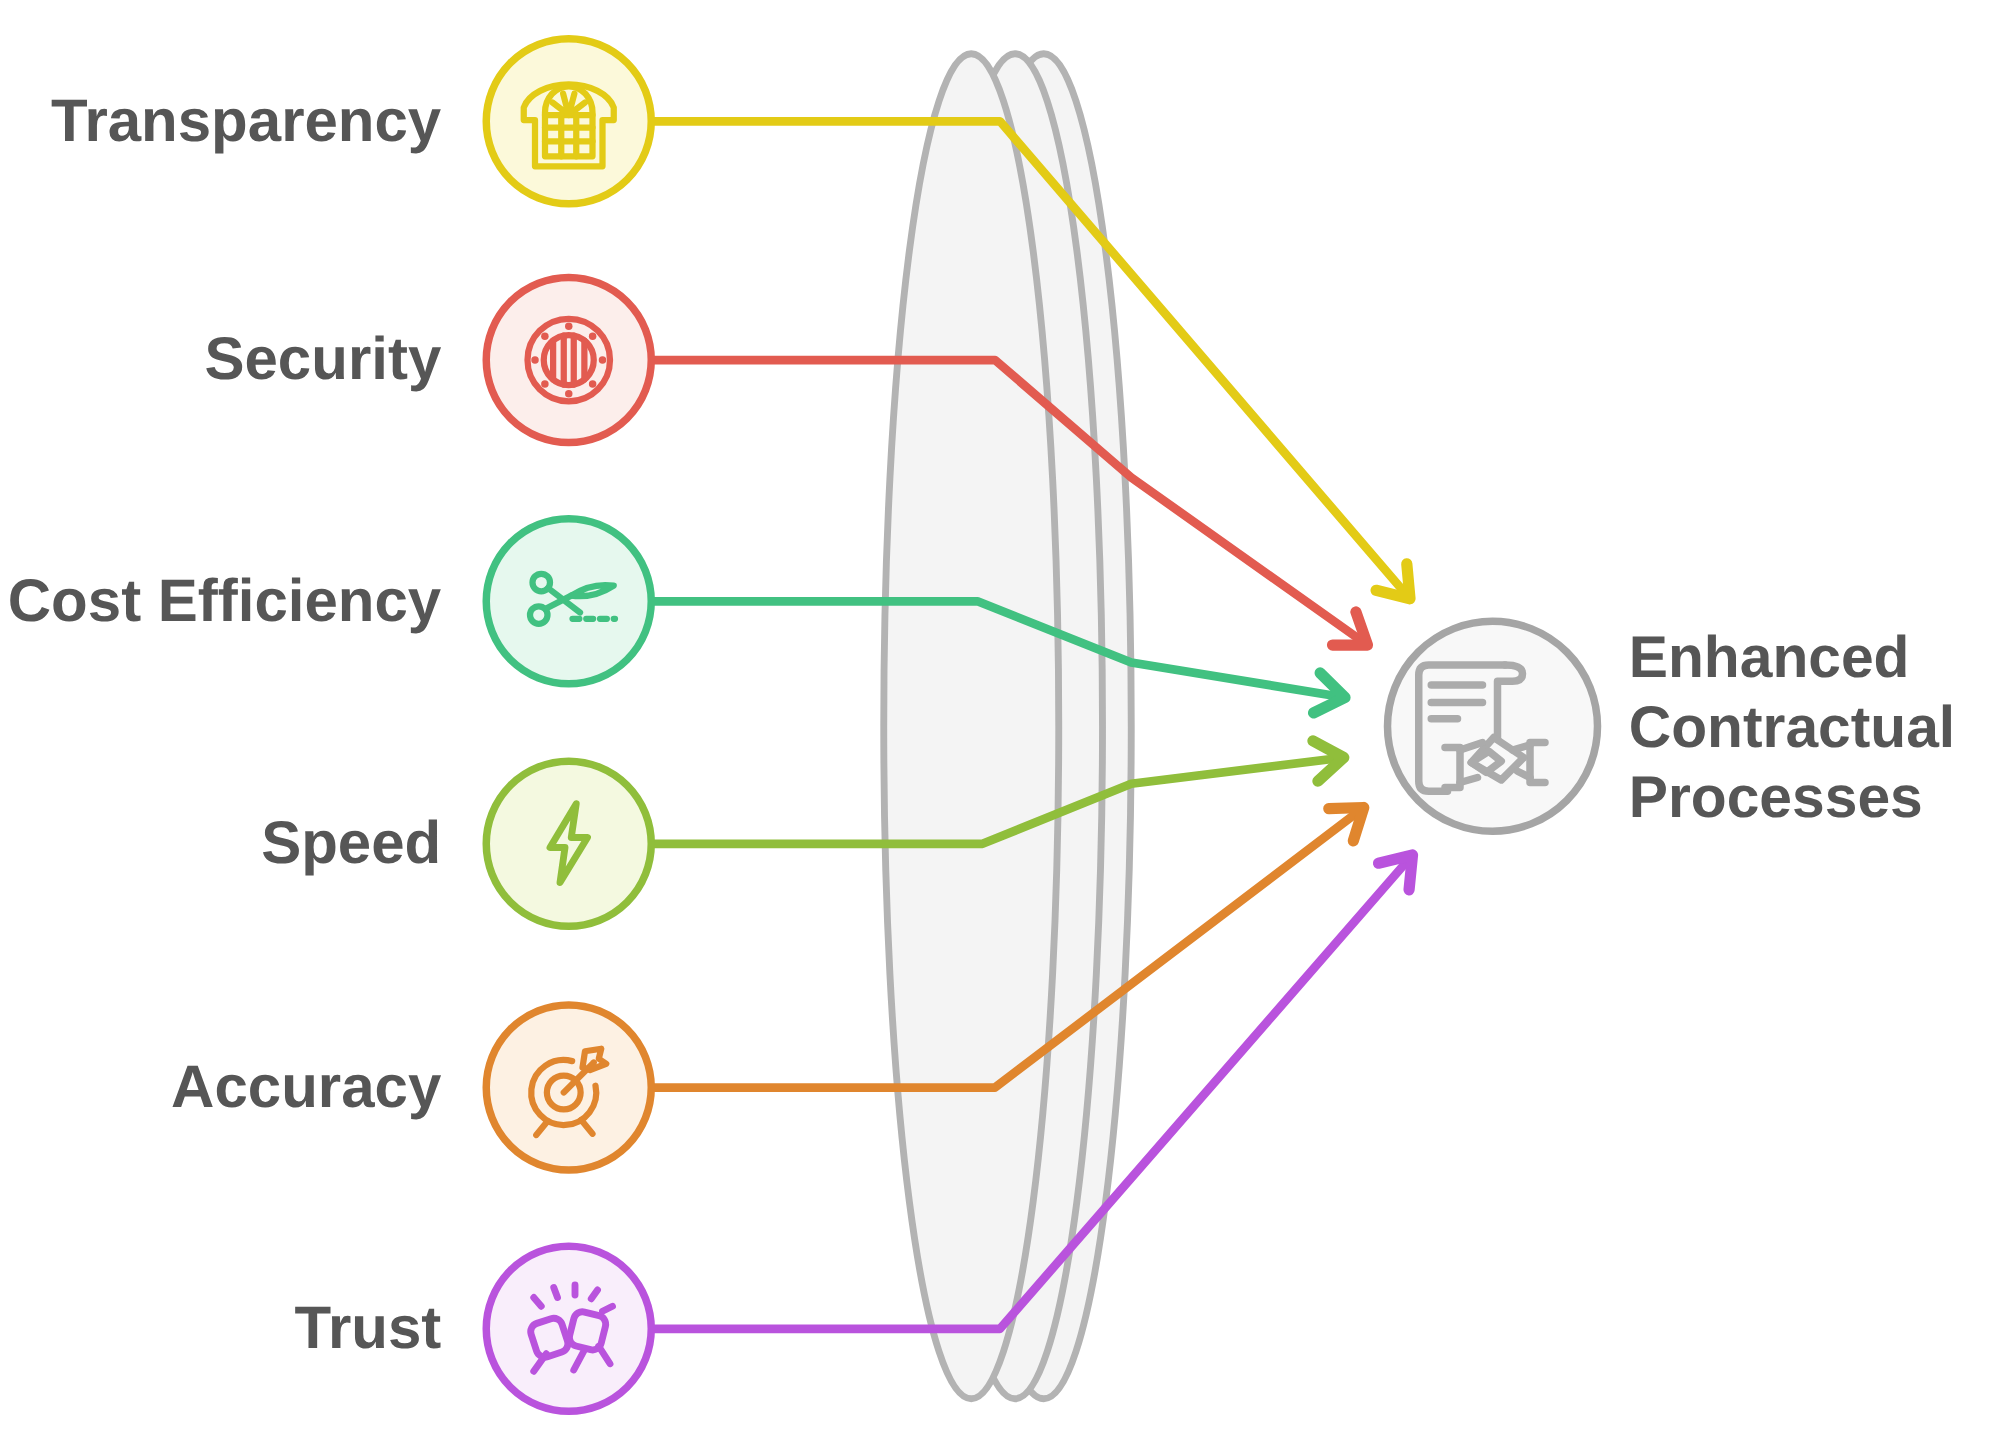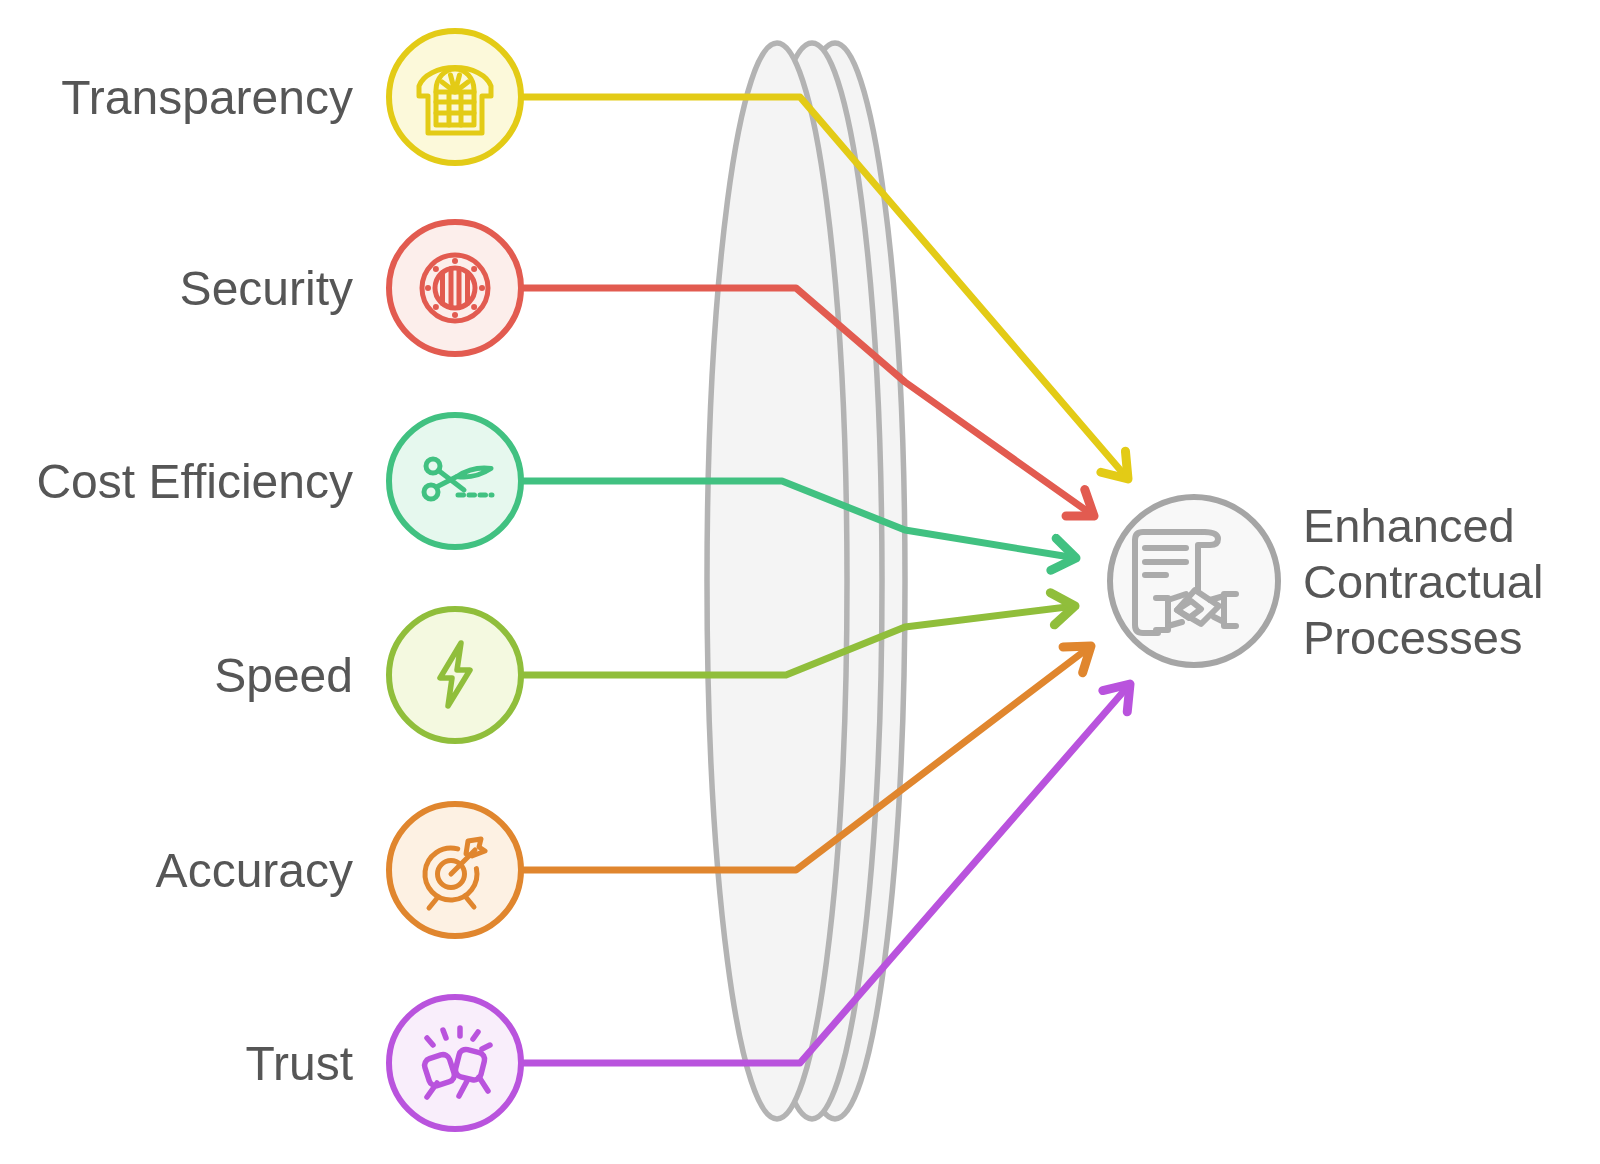--- a/index.html
+++ b/index.html
@@ -1,16 +1,16 @@
 <!DOCTYPE html>
 <html><head>
 <meta charset="utf-8">
 <style>
   html,body{margin:0;padding:0;background:#ffffff;}
-  .stage{position:relative;width:1600px;height:1164px;background:#ffffff;overflow:hidden;}
+  .stage{position:relative;width:1600px;height:1164px;background:#ffffff;overflow:hidden;font-weight:bold;}
   svg{display:block;}
   text{font-family:"Liberation Sans", sans-serif;}
   .item-label{font-size:48px;}
   .result-label{font-size:47px;}
 </style>
 </head>
 <body>
 
 <div class="stage">
 <svg width="1600" height="1164" viewBox="0 0 1600 1164" xmlns="http://www.w3.org/2000/svg">

